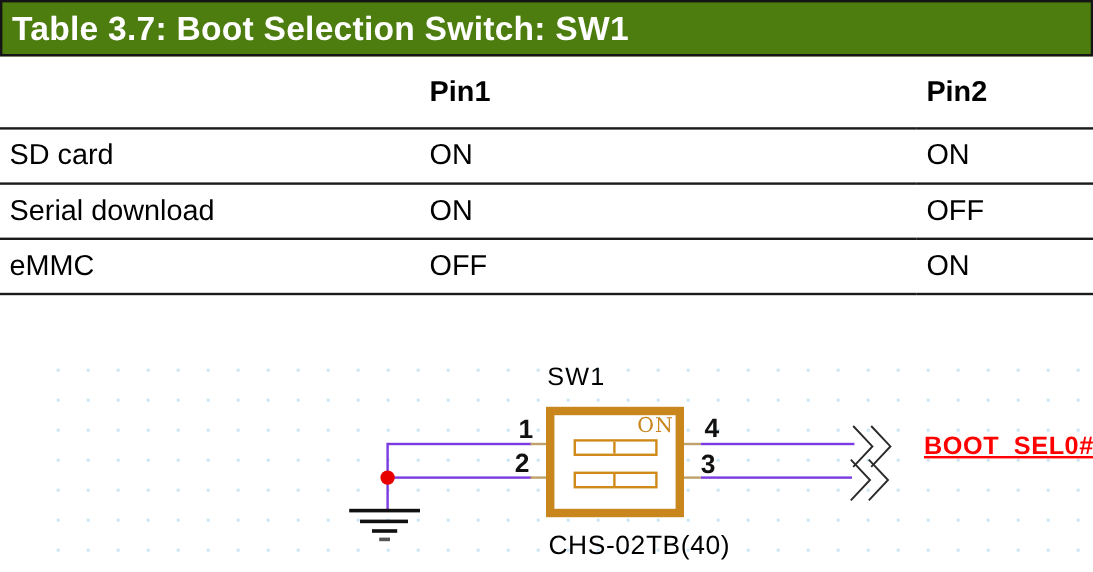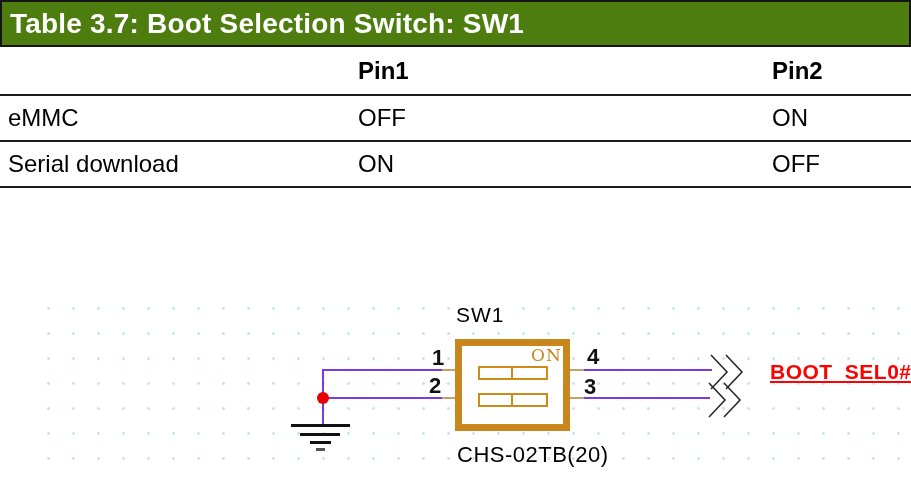--- a/index.html
+++ b/index.html
@@ -23,21 +23,21 @@
     position:absolute;top:47px;left:0;width:911px;
     border-collapse:collapse;table-layout:fixed;
   }
   table.boot col.c1{width:350px;}
   table.boot col.c2{width:414px;}
   table.boot col.c3{width:147px;}
   table.boot th,table.boot td{
     font-size:24px;text-align:left;padding:0 0 0 8px;color:#000;
     vertical-align:middle;white-space:nowrap;overflow:hidden;
   }
-  table.boot thead tr{height:48px;border-bottom:2px solid #1a1a1a;}
+  table.boot thead tr{height:60px;border-bottom:2px solid #1a1a1a;}
   table.boot tbody tr{height:46px;border-bottom:2px solid #1a1a1a;}
   table.boot th{font-weight:bold;}
   
   .schematic{
     position:absolute;top:290px;left:0;width:911px;height:187px;
     background-image:radial-gradient(circle,rgba(120,190,230,.40) 1.1px,transparent 1.7px);
     background-size:25px 25px;background-position:8px 6px;margin-left:28px;
   }
   .schematic *{position:absolute;box-sizing:border-box;}
   .lbl{color:#000;white-space:nowrap;}
@@ -105,28 +105,33 @@
     </colgroup>
   <thead>
     <tr>
       <th></th>
       <th>Pin1</th>
       <th>Pin2</th>
     </tr>
   </thead>
   <tbody>
     <tr>
-      <td>eMMC</td>
-      <td>OFF</td>
+      <td>SD card</td>
+      <td>ON</td>
       <td>ON</td>
     </tr>
     <tr>
       <td>Serial download</td>
       <td>ON</td>
       <td>OFF</td>
+    </tr>
+    <tr>
+      <td>eMMC</td>
+      <td>OFF</td>
+      <td>ON</td>
     </tr>
   </tbody>
 </table>
 
 <div class="schematic">
 
   <div class="lbl sw1-label">SW1</div>
 
   <div class="wire wire-l1"></div>
   <div class="wire wire-l2"></div>
@@ -163,14 +168,14 @@
     <g fill="none" stroke="#2a2a2a" stroke-width="1.6" stroke-linejoin="miter">
       <polyline points="683,65 699,82 683,99"></polyline>
       <polyline points="698,65 714,82 698,99"></polyline>
       <polyline points="681,93 697,110 681,127"></polyline>
       <polyline points="696,93 712,110 696,127"></polyline>
     </g>
   </svg>
 
   <div class="signal sig0">BOOT_SEL0#</div>
 
-  <div class="lbl part-label">CHS-02TB(20)</div>
+  <div class="lbl part-label">CHS-02TB(40)</div>
 </div>
 
 </body></html>

